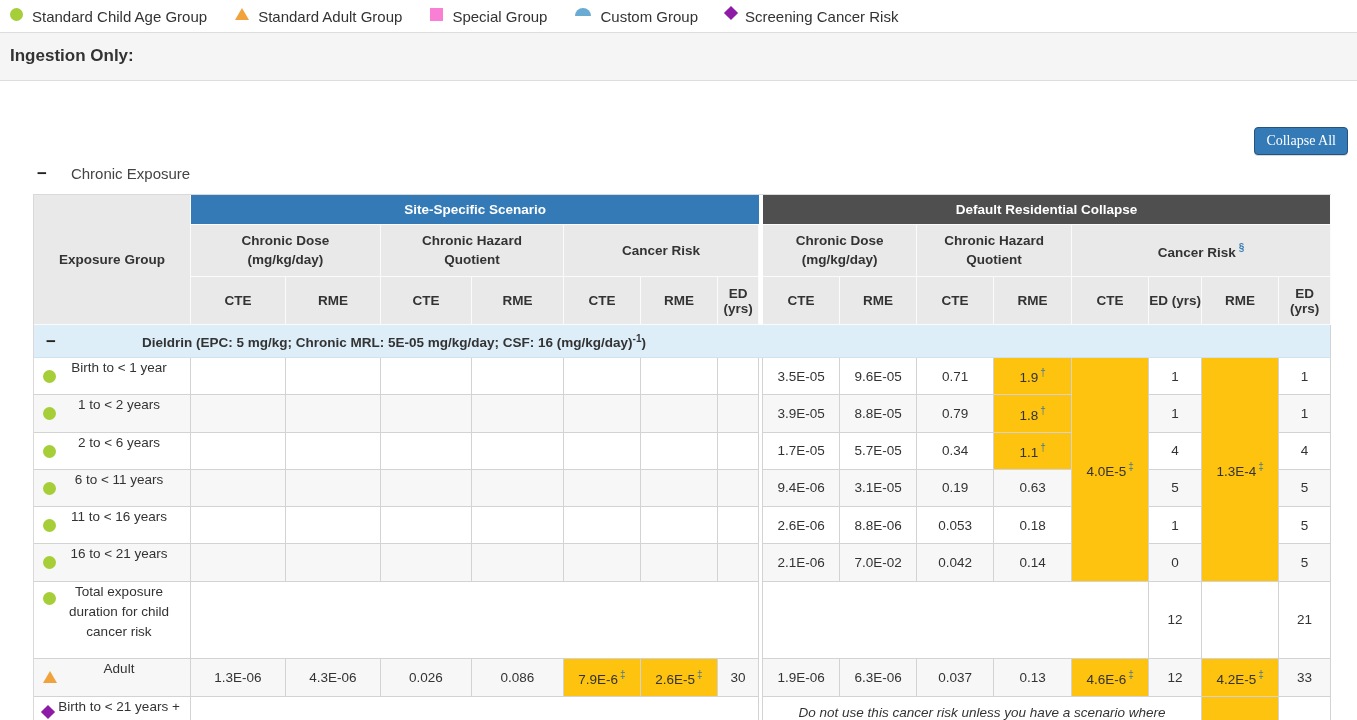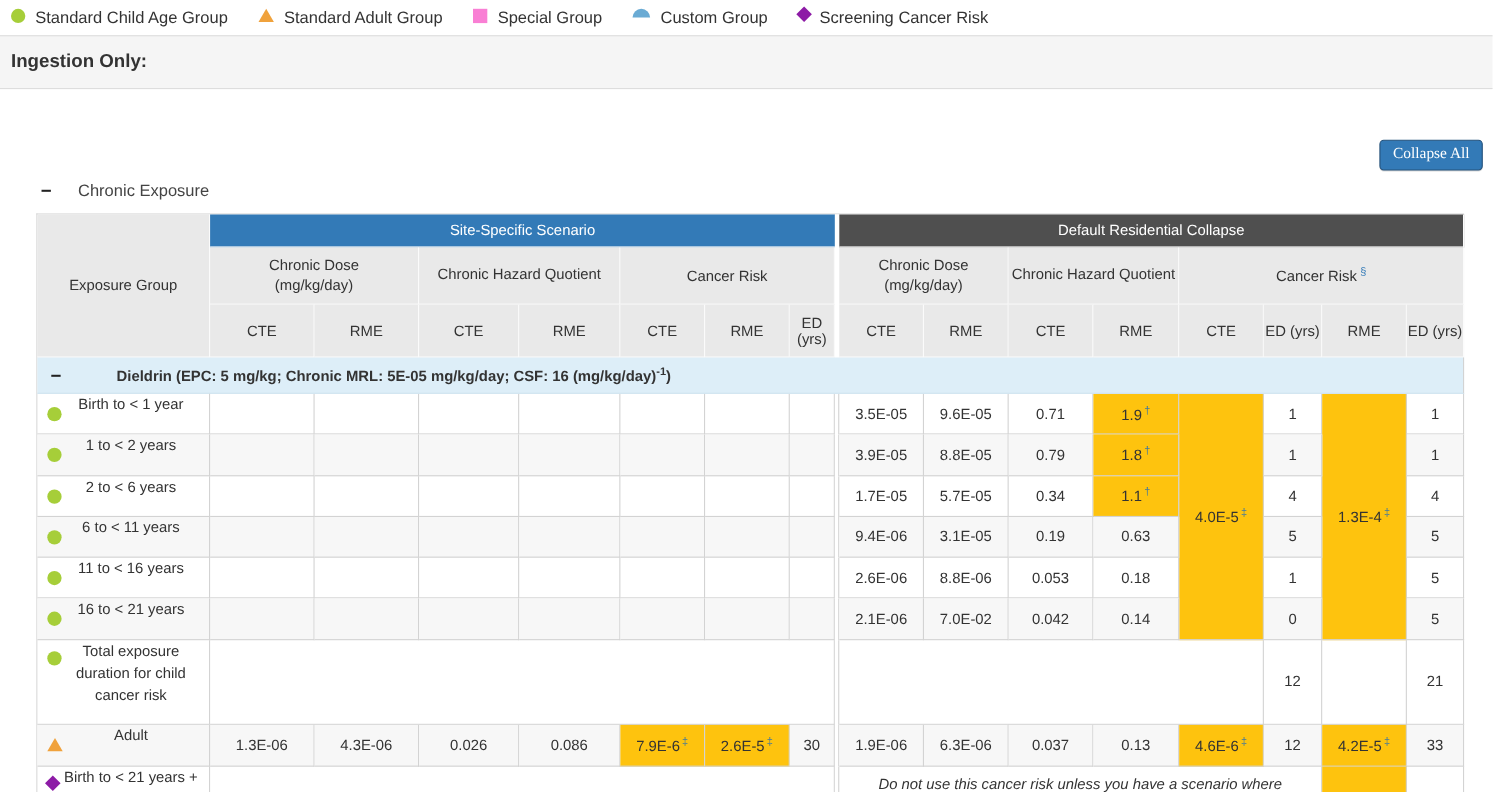--- a/index.html
+++ b/index.html
@@ -22,34 +22,34 @@
   .controls{display:flex;justify-content:flex-end;padding:30px 9px 0 0;}
   .btn{background:#337ab7;border:1px solid #25537d;color:#fff;font-size:14px;padding:5px 11px;border-radius:4px;cursor:pointer;font-family:Liberation Serif, serif;box-shadow:0 1px 0 rgba(0,0,0,.15);margin-top:16px;}
 
   
   .chronic{display:flex;align-items:center;gap:24px;margin:10px 0 12px 37px;font-size:15px;color:#444;}
   .toggle{font-weight:bold;color:#222;cursor:pointer;font-size:17px;line-height:1;}
 
   
   table{border-collapse:separate;border-spacing:0;table-layout:fixed;width:1297px;margin-left:33px;font-size:13.5px;border-top:1px solid #d9d9d9;border-left:1px solid #d9d9d9;}
   th,td{border-right:1px solid #d3d3d3;border-bottom:1px solid #d3d3d3;text-align:center;vertical-align:middle;padding:0;color:#333;}
-  thead th{background:#e9e9e9;font-weight:normal;border-right:1px solid #fbfbfb;border-bottom:1px solid #fbfbfb;margin-top:36px;}
+  thead th{background:#e9e9e9;font-weight:bold;border-right:1px solid #fbfbfb;border-bottom:1px solid #fbfbfb;margin-top:36px;}
   thead .title-blue{background:#337ab7;color:#fff;border-right:0;}
   thead .title-dark{background:#4f4f4f;color:#fff;}
   thead th.gap{background:#fff;border-right:0;border-bottom:0;}
   tr.h1{height:30px;} tr.h2{height:52px;} tr.h3{height:48px;}
   .pad-wrap{display:inline-block;max-width:150px;line-height:1.35;}
   sup{font-size:10px;}
   sup.sec{color:#337ab7;margin-left:3px;}
   sup.flag{color:#44799c;margin-left:2px;}
 
   tr.chem-row{height:33px;}
   td.chem{background:#ddeef8;text-align:left;position:relative;font-weight:bold;border-bottom:1px solid #cfe3ef;}
   td.chem .toggle{position:absolute;left:12px;top:8px;}
-  td.chem .chem-text{padding-left:72px;text-align:center;}
+  td.chem .chem-text{padding-left:108px;text-align:center;}
 
   tbody tr{height:30px;}
   tbody tr.tall{height:72px;}
   tbody tr.stripe td{background:#f7f7f7;}
   td.gap{background:#fff !important;border-bottom:0;}
   td.hl{background:#fec30e !important;}
   td.label-cell{position:relative;text-align:center;padding:0 10px 16px 24px;line-height:1.5;}
   td.label-cell .marker{position:absolute;left:9px;top:50%;margin-top:-6px;}
   td.label-cell .marker.top{top:10px;margin-top:0;}
   td.note{font-style:italic;line-height:1.55;padding:0 14px;}

